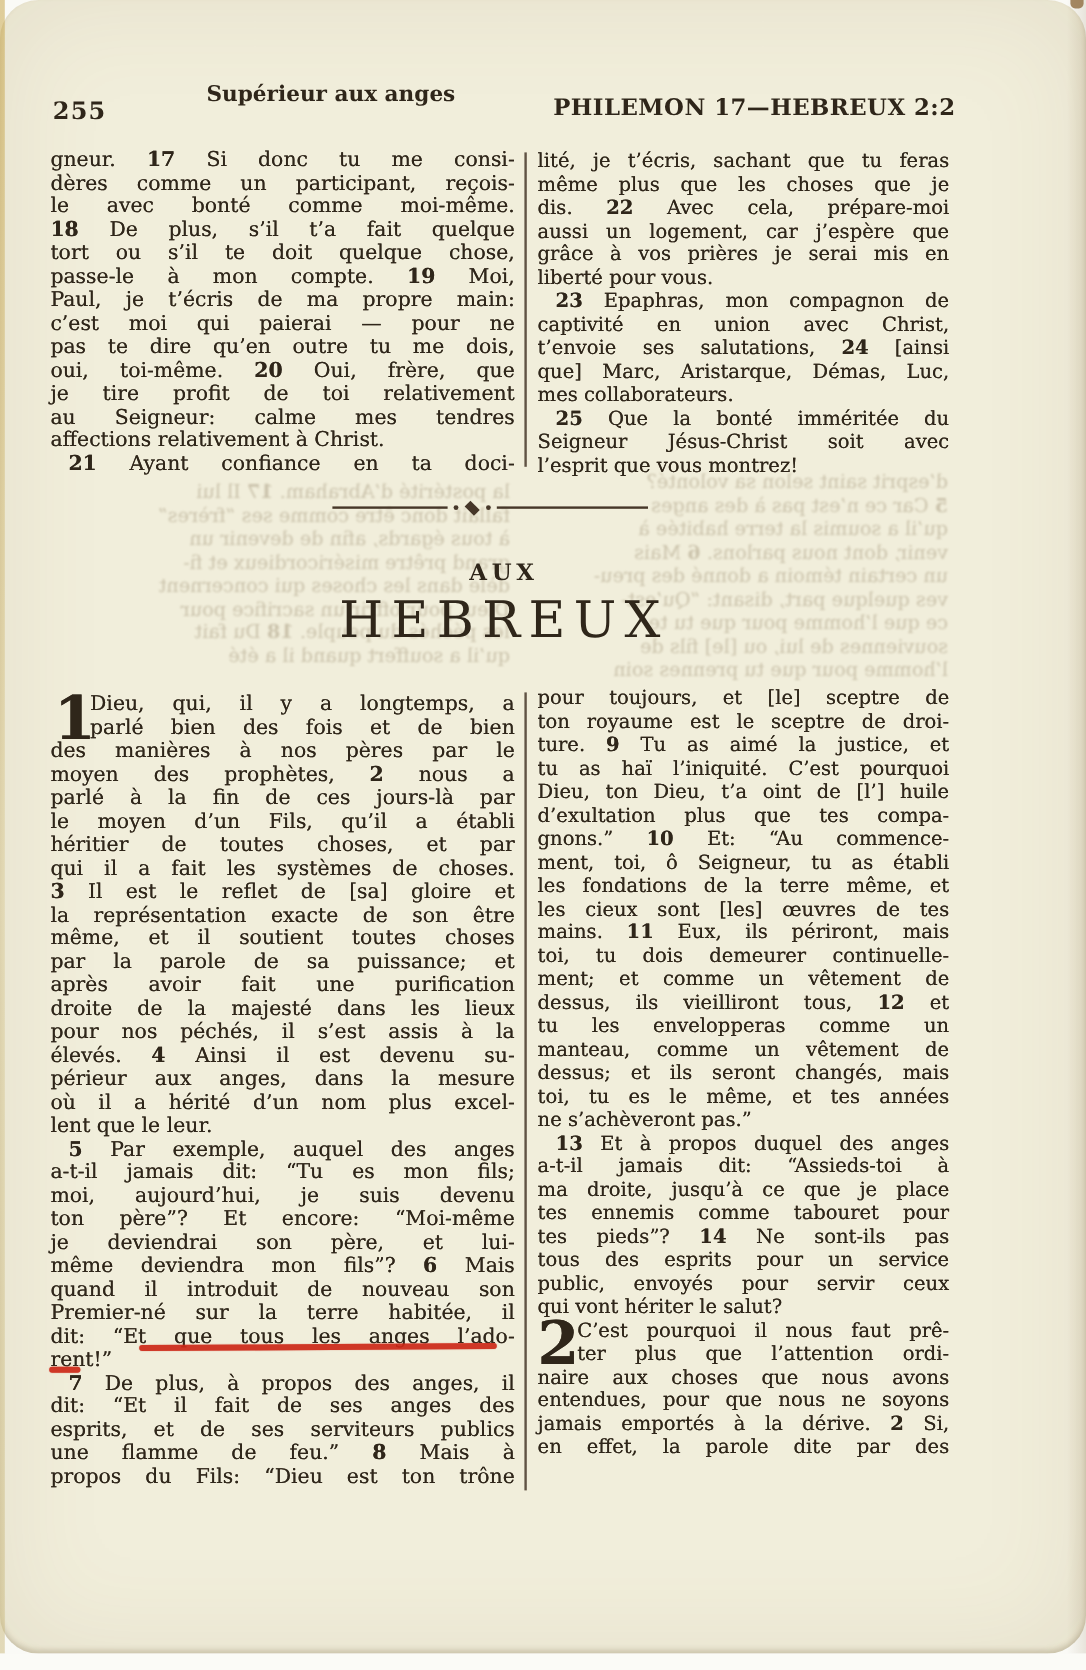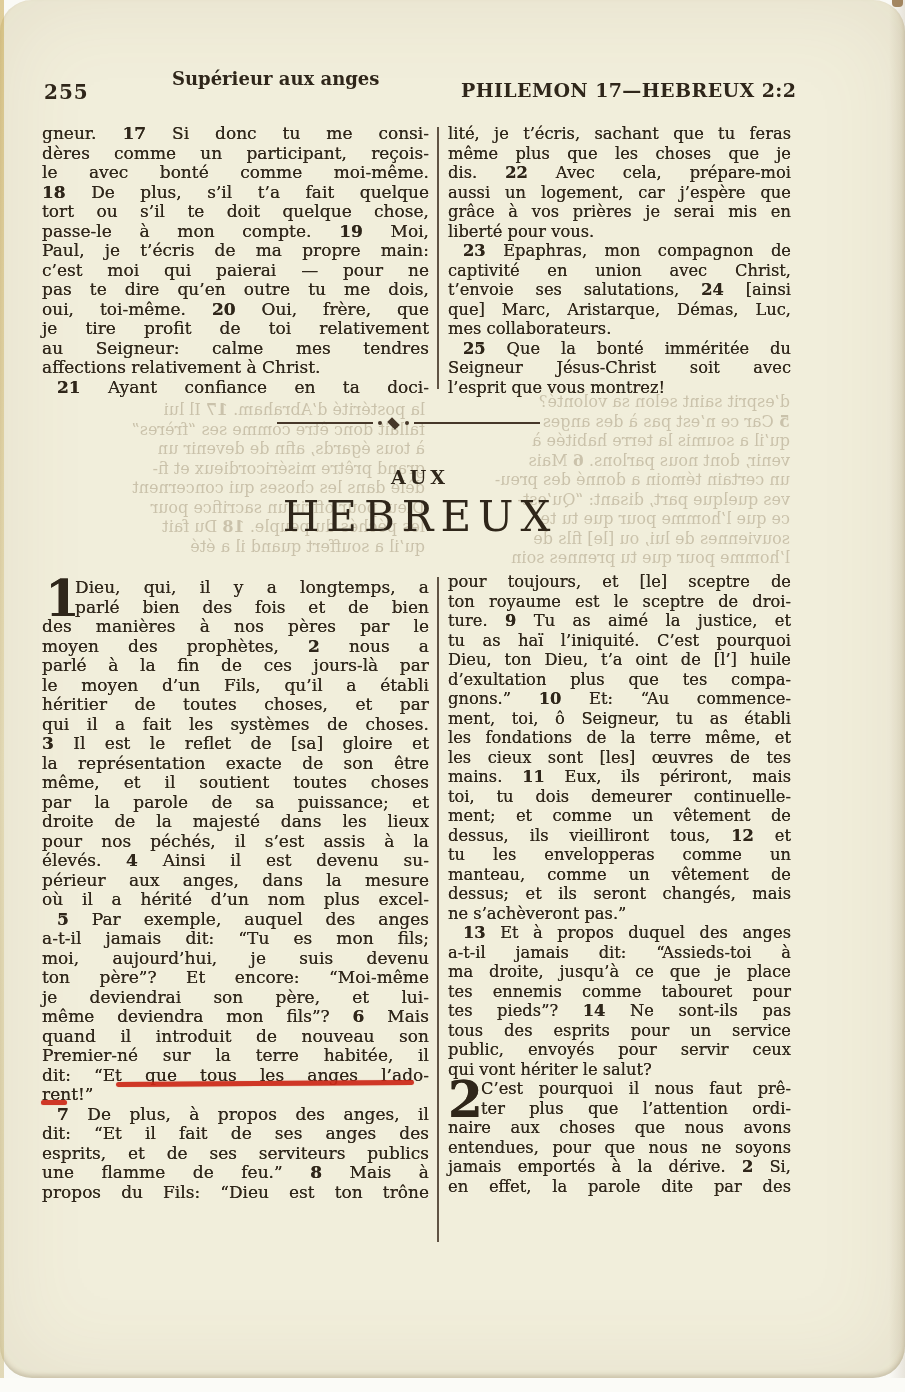--- a/index.html
+++ b/index.html
@@ -198,25 +198,27 @@
       <div class="line">des manières à nos pères par le</div>
       <div class="line">moyen des prophètes, <b>2</b> nous a</div>
       <div class="line">parlé à la fin de ces jours-là par</div>
       <div class="line">le moyen d’un Fils, qu’il a établi</div>
       <div class="line">héritier de toutes choses, et par</div>
       <div class="line">qui il a fait les systèmes de choses.</div>
       <div class="line"><b>3</b> Il est le reflet de [sa] gloire et</div>
       <div class="line">la représentation exacte de son être</div>
       <div class="line">même, et il soutient toutes choses</div>
       <div class="line">par la parole de sa puissance; et</div>
+      <div class="line">après avoir fait une purification</div>
       <div class="line">droite de la majesté dans les lieux</div>
       <div class="line">pour nos péchés, il s’est assis à la</div>
       <div class="line">élevés. <b>4</b> Ainsi il est devenu su-</div>
       <div class="line">périeur aux anges, dans la mesure</div>
       <div class="line">où il a hérité d’un nom plus excel-</div>
+      <div class="line f-e">lent que le leur.</div>
       <div class="line f-i"><b>5</b> Par exemple, auquel des anges</div>
       <div class="line">a-t-il jamais dit: “Tu es mon fils;</div>
       <div class="line">moi, aujourd’hui, je suis devenu</div>
       <div class="line">ton père”? Et encore: “Moi-même</div>
       <div class="line">je deviendrai son père, et lui-</div>
       <div class="line">même deviendra mon fils”? <b>6</b> Mais</div>
       <div class="line">quand il introduit de nouveau son</div>
       <div class="line">Premier-né sur la terre habitée, il</div>
       <div class="line f-u-main">dit: “Et que tous les anges l’ado-<span class="ul-main"></span></div>
       <div class="line f-e f-u-dash">rent!”<span class="ul-dash"></span></div>
@@ -237,20 +239,21 @@
       <div class="line">ment, toi, ô Seigneur, tu as établi</div>
       <div class="line">les fondations de la terre même, et</div>
       <div class="line">les cieux sont [les] œuvres de tes</div>
       <div class="line">mains. <b>11</b> Eux, ils périront, mais</div>
       <div class="line">toi, tu dois demeurer continuelle-</div>
       <div class="line">ment; et comme un vêtement de</div>
       <div class="line">dessus, ils vieilliront tous, <b>12</b> et</div>
       <div class="line">tu les envelopperas comme un</div>
       <div class="line">manteau, comme un vêtement de</div>
       <div class="line">dessus; et ils seront changés, mais</div>
+      <div class="line">toi, tu es le même, et tes années</div>
       <div class="line f-e">ne s’achèveront pas.”</div>
       <div class="line f-i"><b>13</b> Et à propos duquel des anges</div>
       <div class="line">a-t-il jamais dit: “Assieds-toi à</div>
       <div class="line">ma droite, jusqu’à ce que je place</div>
       <div class="line">tes ennemis comme tabouret pour</div>
       <div class="line">tes pieds”? <b>14</b> Ne sont-ils pas</div>
       <div class="line">tous des esprits pour un service</div>
       <div class="line">public, envoyés pour servir ceux</div>
       <div class="line f-e">qui vont hériter le salut?</div>
       <div class="line f-p">C’est pourquoi il nous faut prê-<span class="dropcap">2</span></div>

